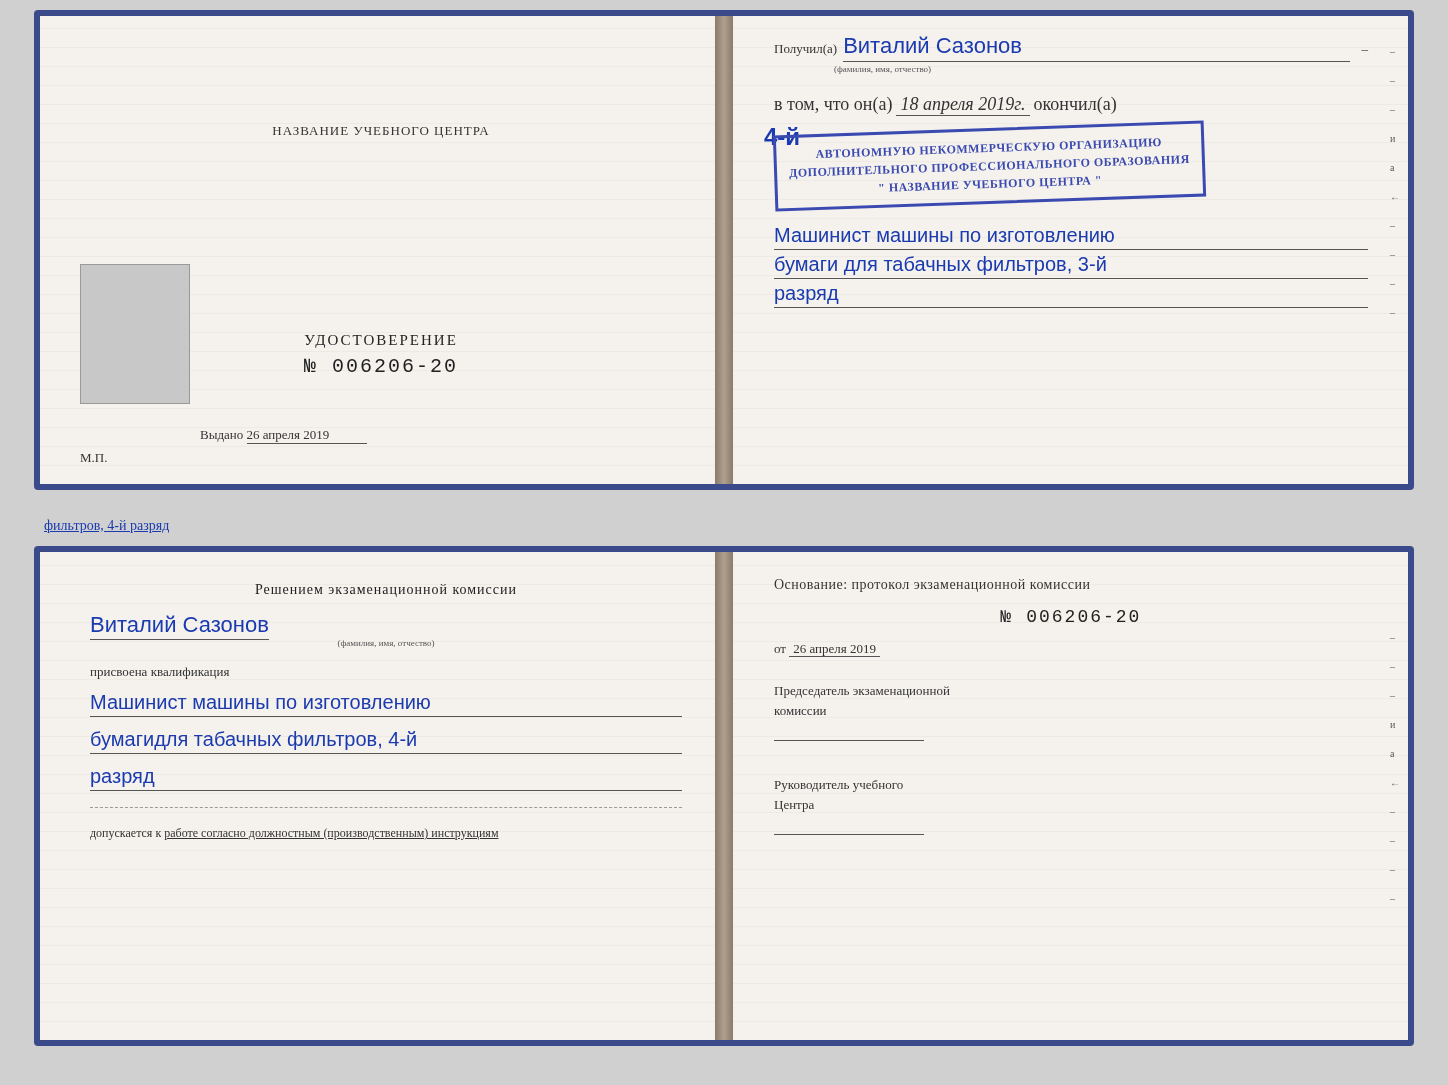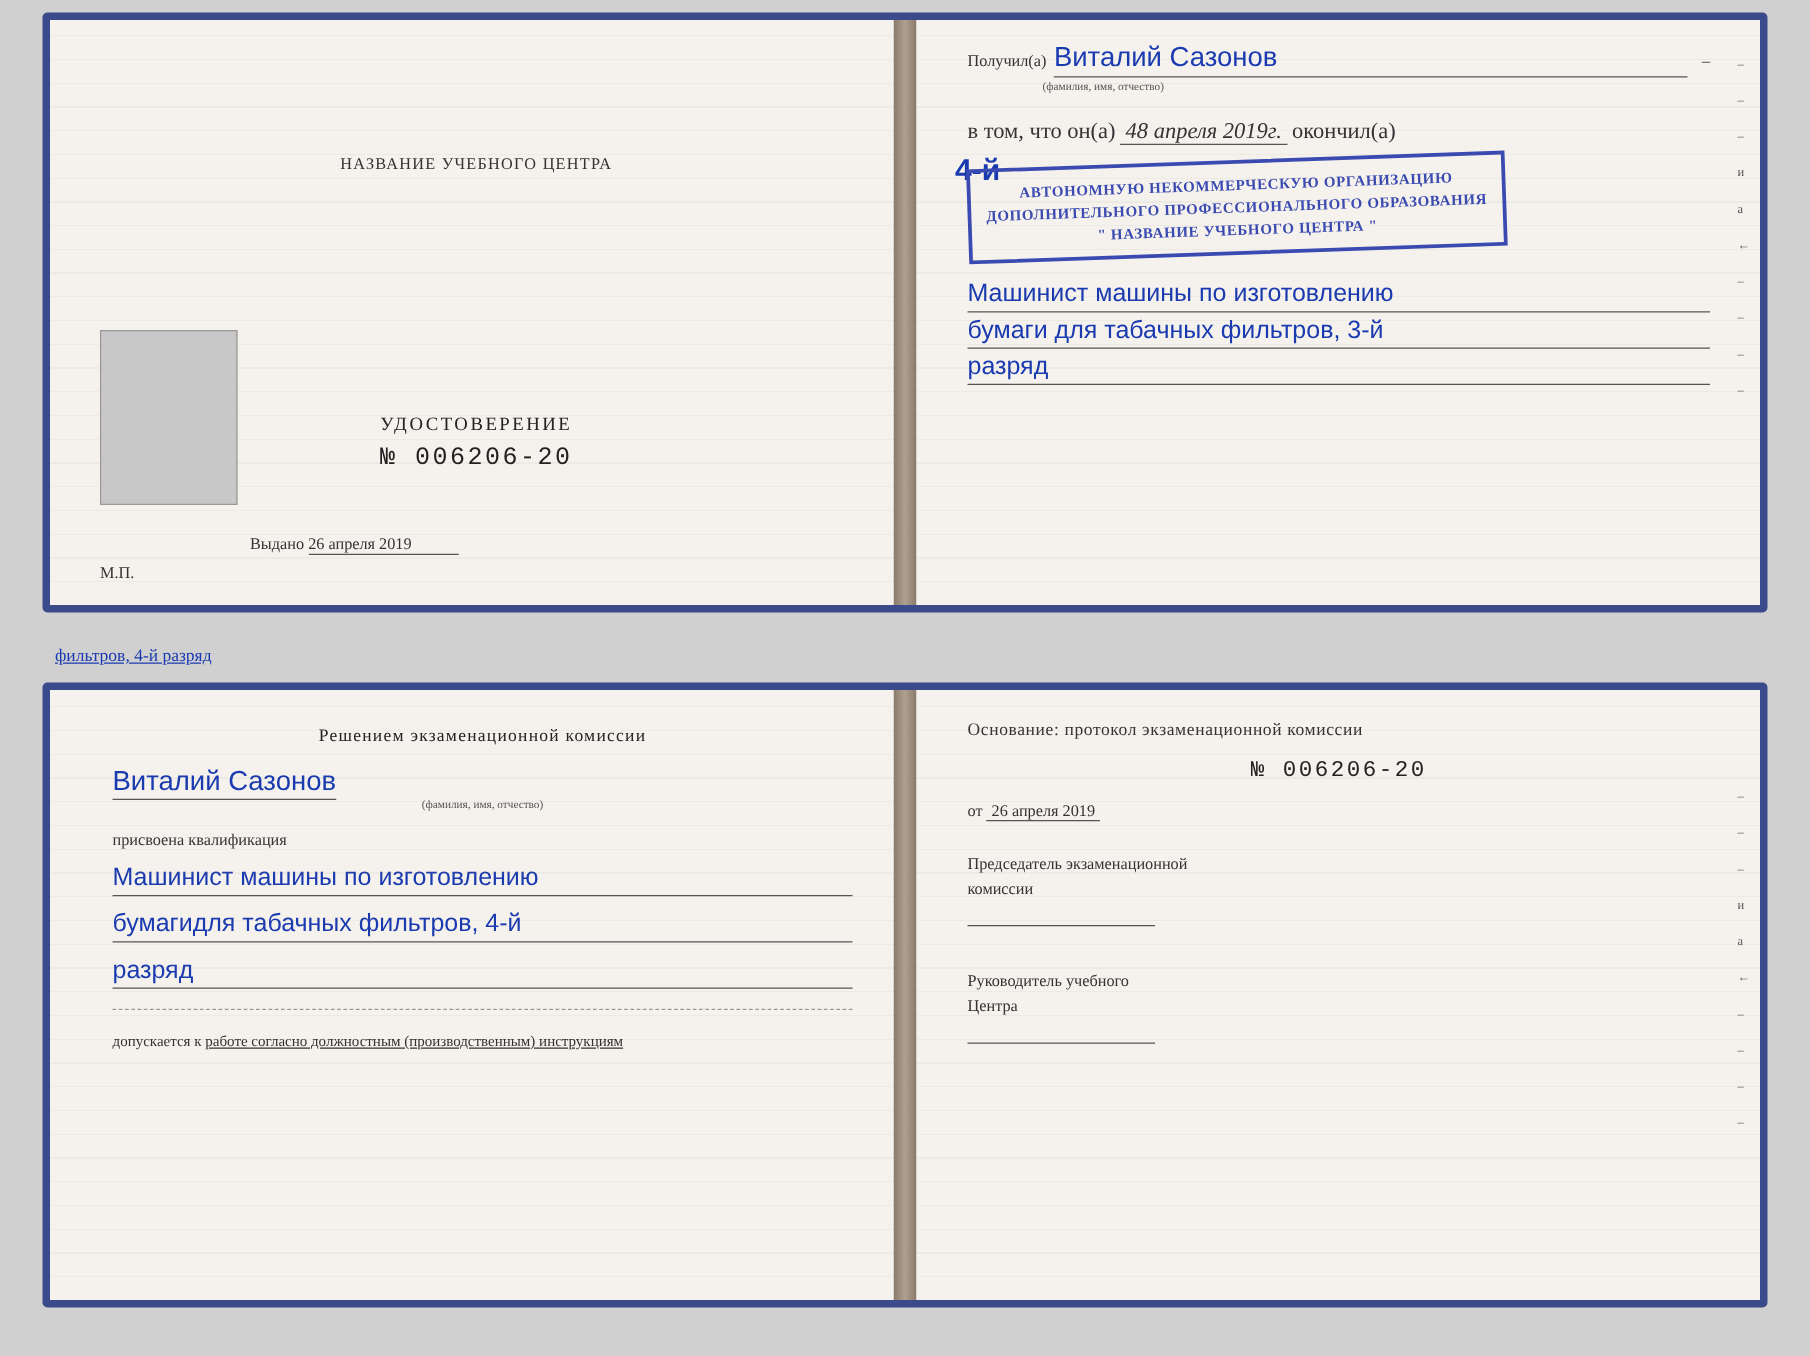--- a/index.html
+++ b/index.html
@@ -457,21 +457,21 @@
 
       <div class="recipient-line">
         <span class="recipient-prefix">Получил(а)</span>
         <span class="recipient-name">Виталий Сазонов</span>
         <span style="font-size:13px;color:#333;margin-left:6px;">–</span>
         <span class="recipient-subtitle">(фамилия, имя, отчество)</span>
       </div>
 
       <div class="date-line" style="margin-top:20px;">
         <span>в том, что он(а)</span>
-        <span class="date-value">48 апреля 2019г.</span>
+        <span class="date-value">18 апреля 2019г.</span>
         <span>окончил(а)</span>
       </div>
 
       <div class="stamp-block">
         <span class="stamp-num">4-й</span>
         <div class="stamp-rect">
           <div class="stamp-text">АВТОНОМНУЮ НЕКОММЕРЧЕСКУЮ ОРГАНИЗАЦИЮ</div>
           <div class="stamp-text">ДОПОЛНИТЕЛЬНОГО ПРОФЕССИОНАЛЬНОГО ОБРАЗОВАНИЯ</div>
           <div class="stamp-text">" НАЗВАНИЕ УЧЕБНОГО ЦЕНТРА "</div>
         </div>

